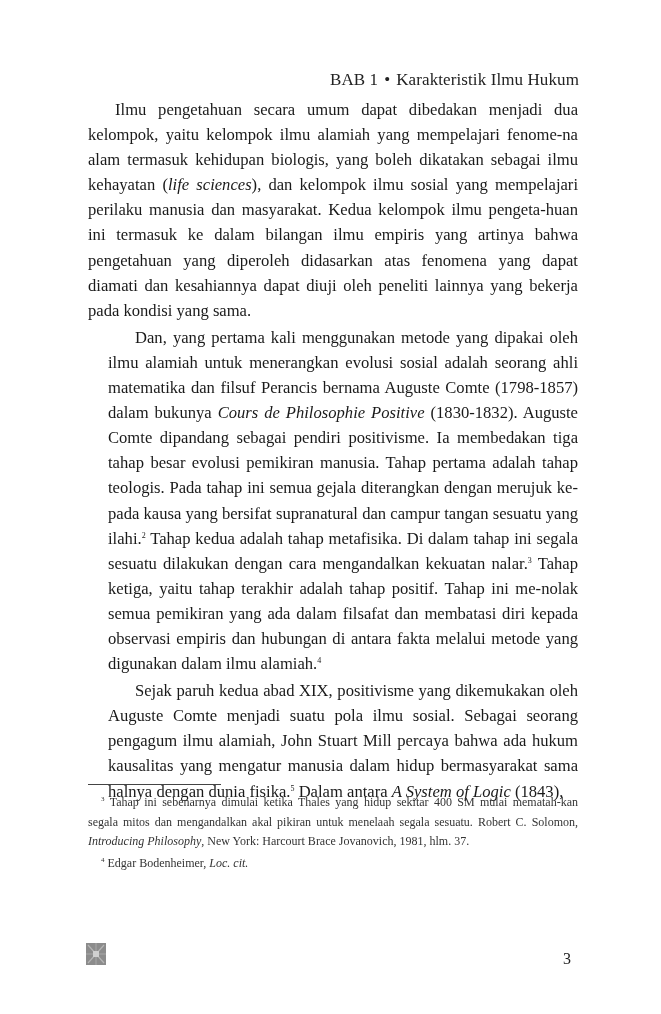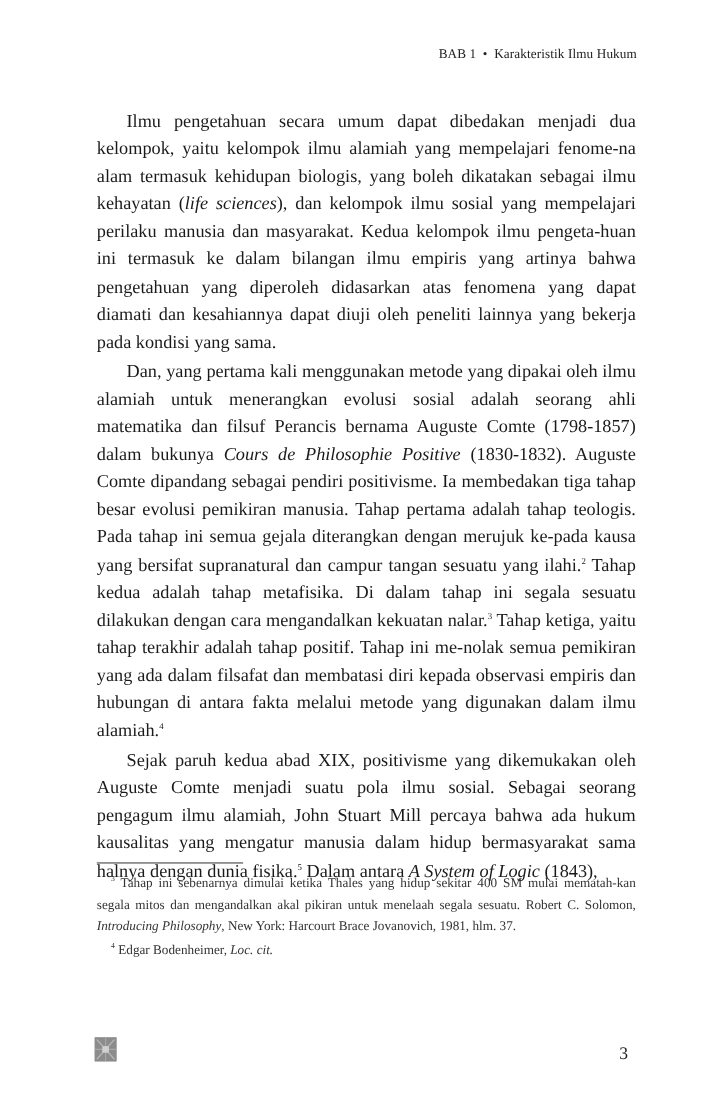--- a/index.html
+++ b/index.html
@@ -1,30 +1,30 @@
 <!DOCTYPE html>
 <html><head>
 <meta charset="utf-8">
 <style>
   html, body { margin: 0; padding: 0; background: #ffffff; }
   body { width: 661px; height: 1014px; position: relative; overflow: hidden; color: #1a1a1a; }
   .page { position: absolute; left: 0; top: 0; width: 661px; height: 1014px; background: #fff; }
   .running-head {
-    position: absolute; top: 42px; right: 82px;
-    font-family: "Liberation Serif", serif; font-size: 12px; color: #222;
+    position: absolute; top: 70px; right: 82px;
+    font-family: "Liberation Serif", serif; font-size: 17px; color: #222;
     letter-spacing: 0.1px; white-space: nowrap;
   }
   .running-head .bullet { display: inline-block; margin: 0 6px; }
   .body-text {
     position: absolute; left: 88px; top: 97px; width: 490px;
     font-family: "Liberation Serif", serif; font-size: 16.6px; line-height: 25.1px;
     text-align: justify; color: #1a1a1a;
   }
   .body-text p { margin: 0 0 0 0; text-indent: 27px; }
-  .body-text p + p { margin-top: 2px; }
+  .body-text p + p { margin-top: 2px; margin-left: 20px; }
   .body-text i { font-style: italic; }
   sup { font-size: 8px; vertical-align: 6px; line-height: 0; }
   .fn-rule {
     position: absolute; left: 88px; top: 784px; width: 133px; height: 0;
     border-top: 1px solid #444;
   }
   .footnotes {
     position: absolute; left: 88px; top: 793px; width: 490px;
     font-family: "Liberation Serif", serif; font-size: 12px; line-height: 19.6px;
     color: #333; text-align: justify;

